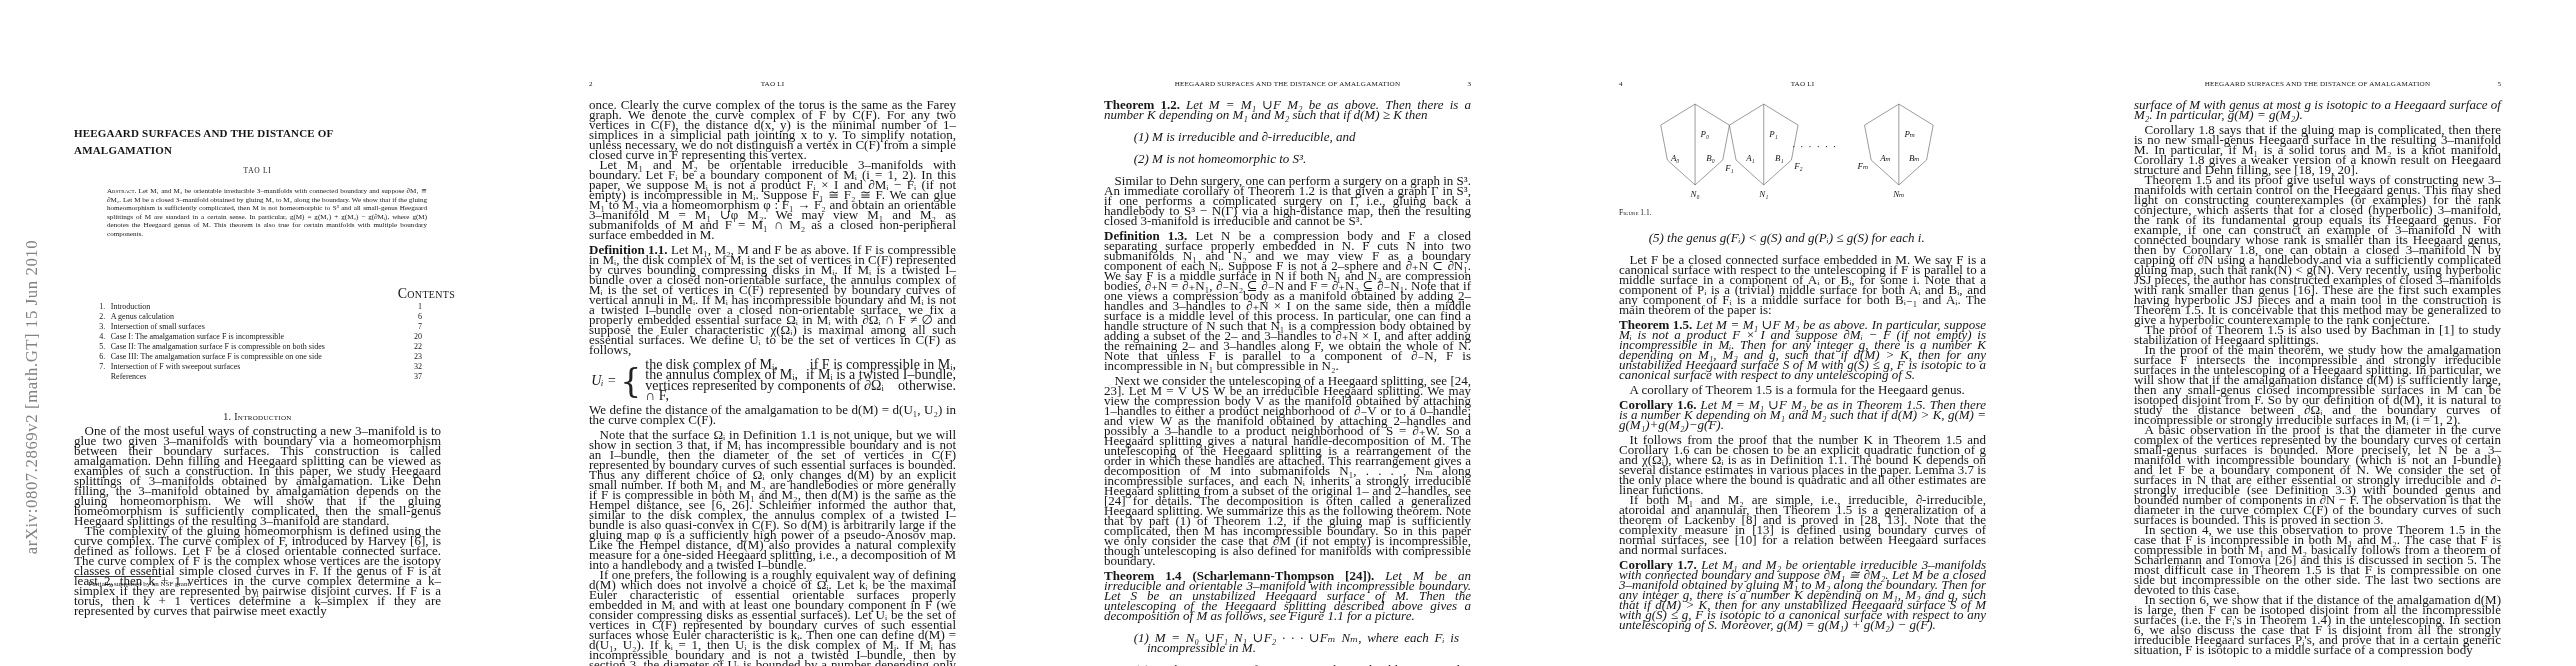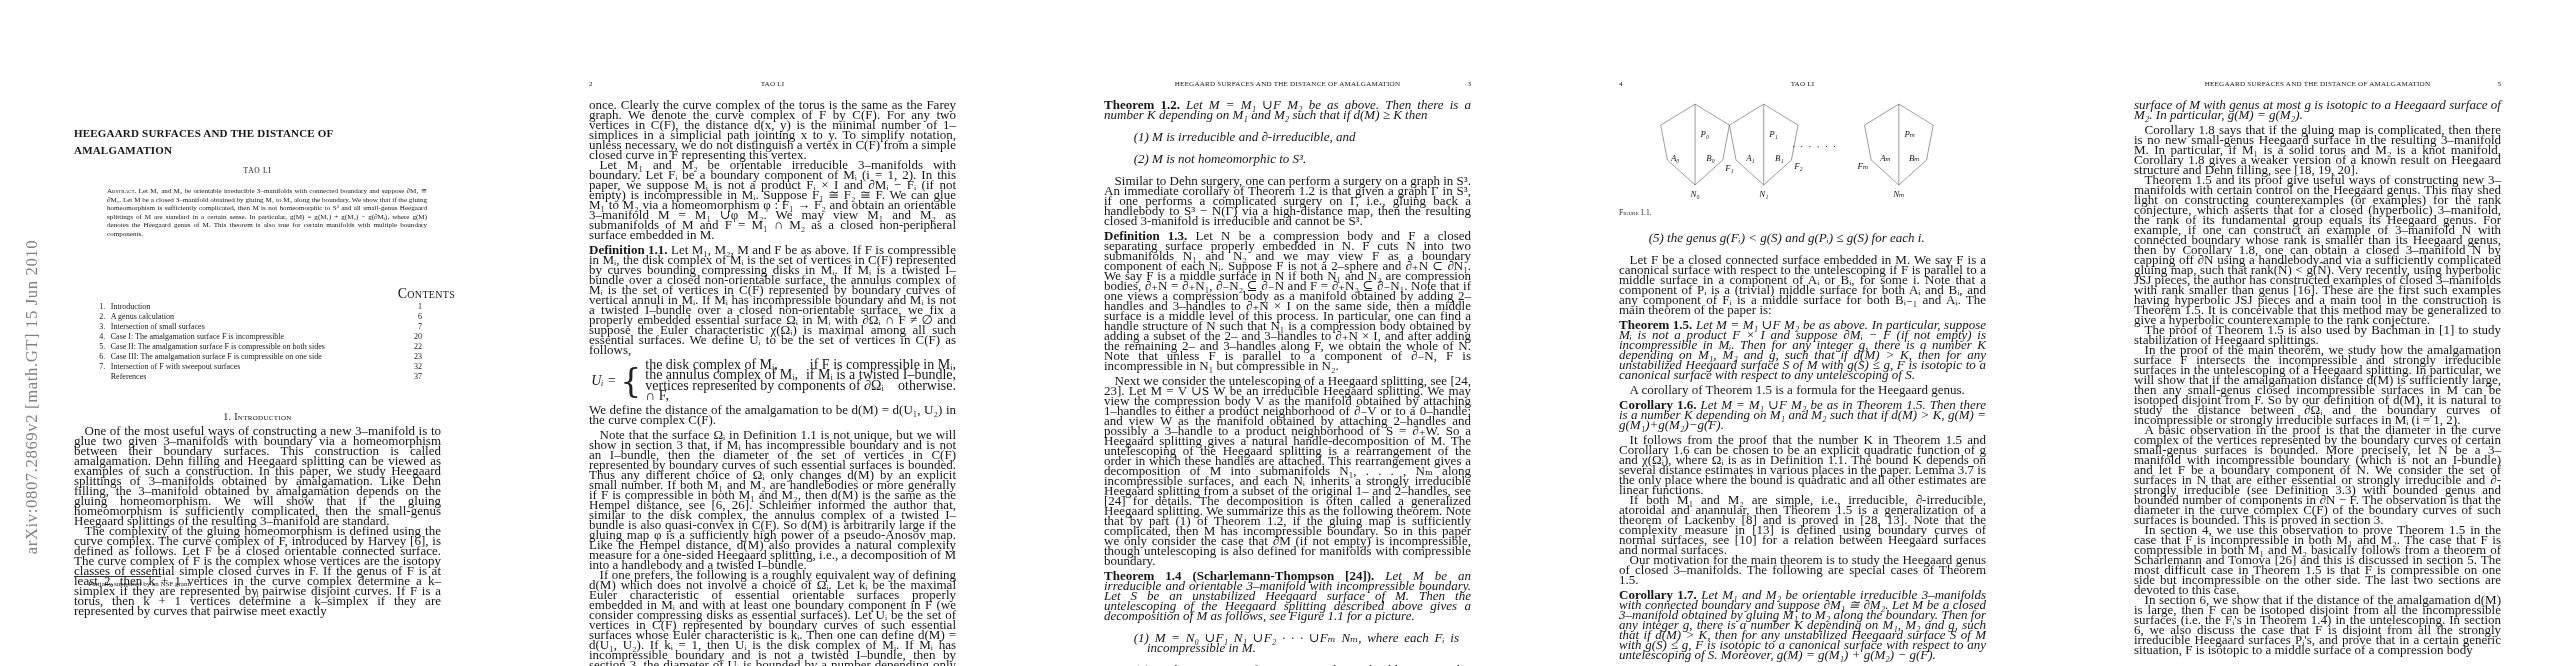--- a/index.html
+++ b/index.html
@@ -202,21 +202,20 @@
     </div>
     <div class="fig-caption sc">Figure 1.1.</div>
     <div class="col p4-col">
       <p class="bt item it vspace-b">(5) the genus g(Fᵢ) &lt; g(S) and g(Pᵢ) ≤ g(S) for each i.</p>
       <p class="bt ind">Let F be a closed connected surface embedded in M. We say F is a canonical surface with respect to the untelescoping if F is parallel to a middle surface in a component of Aᵢ or Bᵢ, for some i. Note that a component of Pᵢ is a (trivial) middle surface for both Aᵢ and Bᵢ, and any component of Fᵢ is a middle surface for both Bᵢ₋₁ and Aᵢ. The main theorem of the paper is:</p>
       <p class="bt vspace vspace-b"><span class="lbl">Theorem 1.5.</span><span class="it"> Let M = M₁ ∪F M₂ be as above. In particular, suppose Mᵢ is not a product F × I and suppose ∂Mᵢ − F (if not empty) is incompressible in Mᵢ. Then for any integer g, there is a number K depending on M₁, M₂ and g, such that if d(M) &gt; K, then for any unstabilized Heegaard surface S of M with g(S) ≤ g, F is isotopic to a canonical surface with respect to any untelescoping of S.</span></p>
       <p class="bt ind">A corollary of Theorem 1.5 is a formula for the Heegaard genus.</p>
       <p class="bt vspace vspace-b"><span class="lbl">Corollary 1.6.</span><span class="it"> Let M = M₁ ∪F M₂ be as in Theorem 1.5. Then there is a number K depending on M₁ and M₂ such that if d(M) &gt; K, g(M) = g(M₁)+g(M₂)−g(F).</span></p>
       <p class="bt ind">It follows from the proof that the number K in Theorem 1.5 and Corollary 1.6 can be chosen to be an explicit quadratic function of g and χ(Ωᵢ), where Ωᵢ is as in Definition 1.1. The bound K depends on several distance estimates in various places in the paper. Lemma 3.7 is the only place where the bound is quadratic and all other estimates are linear functions.</p>
       <p class="bt ind">If both M₁ and M₂ are simple, i.e., irreducible, ∂-irreducible, atoroidal and anannular, then Theorem 1.5 is a generalization of a theorem of Lackenby [8] and is proved in [28, 13]. Note that the complexity measure in [13] is defined using boundary curves of normal surfaces, see [10] for a relation between Heegaard surfaces and normal surfaces.</p>
-      <p class="bt ind">Our motivation for the main theorem is to study the Heegaard genus of closed 3–manifolds. The following are special cases of Theorem 1.5.</p>
       <p class="bt vspace vspace-b"><span class="lbl">Corollary 1.7.</span><span class="it"> Let M₁ and M₂ be orientable irreducible 3–manifolds with connected boundary and suppose ∂M₁ ≅ ∂M₂. Let M be a closed 3–manifold obtained by gluing M₁ to M₂ along the boundary. Then for any integer g, there is a number K depending on M₁, M₂ and g, such that if d(M) &gt; K, then for any unstabilized Heegaard surface S of M with g(S) ≤ g, F is isotopic to a canonical surface with respect to any untelescoping of S. Moreover, g(M) = g(M₁) + g(M₂) − g(F).</span></p>
     </div>
   </div>
 
   <div class="page">
     <div class="header">
       <div class="head-center">HEEGAARD SURFACES AND THE DISTANCE OF AMALGAMATION</div>
       <span class="pgnum-r">5</span>
     </div>
     <div class="col" style="top:100px">

